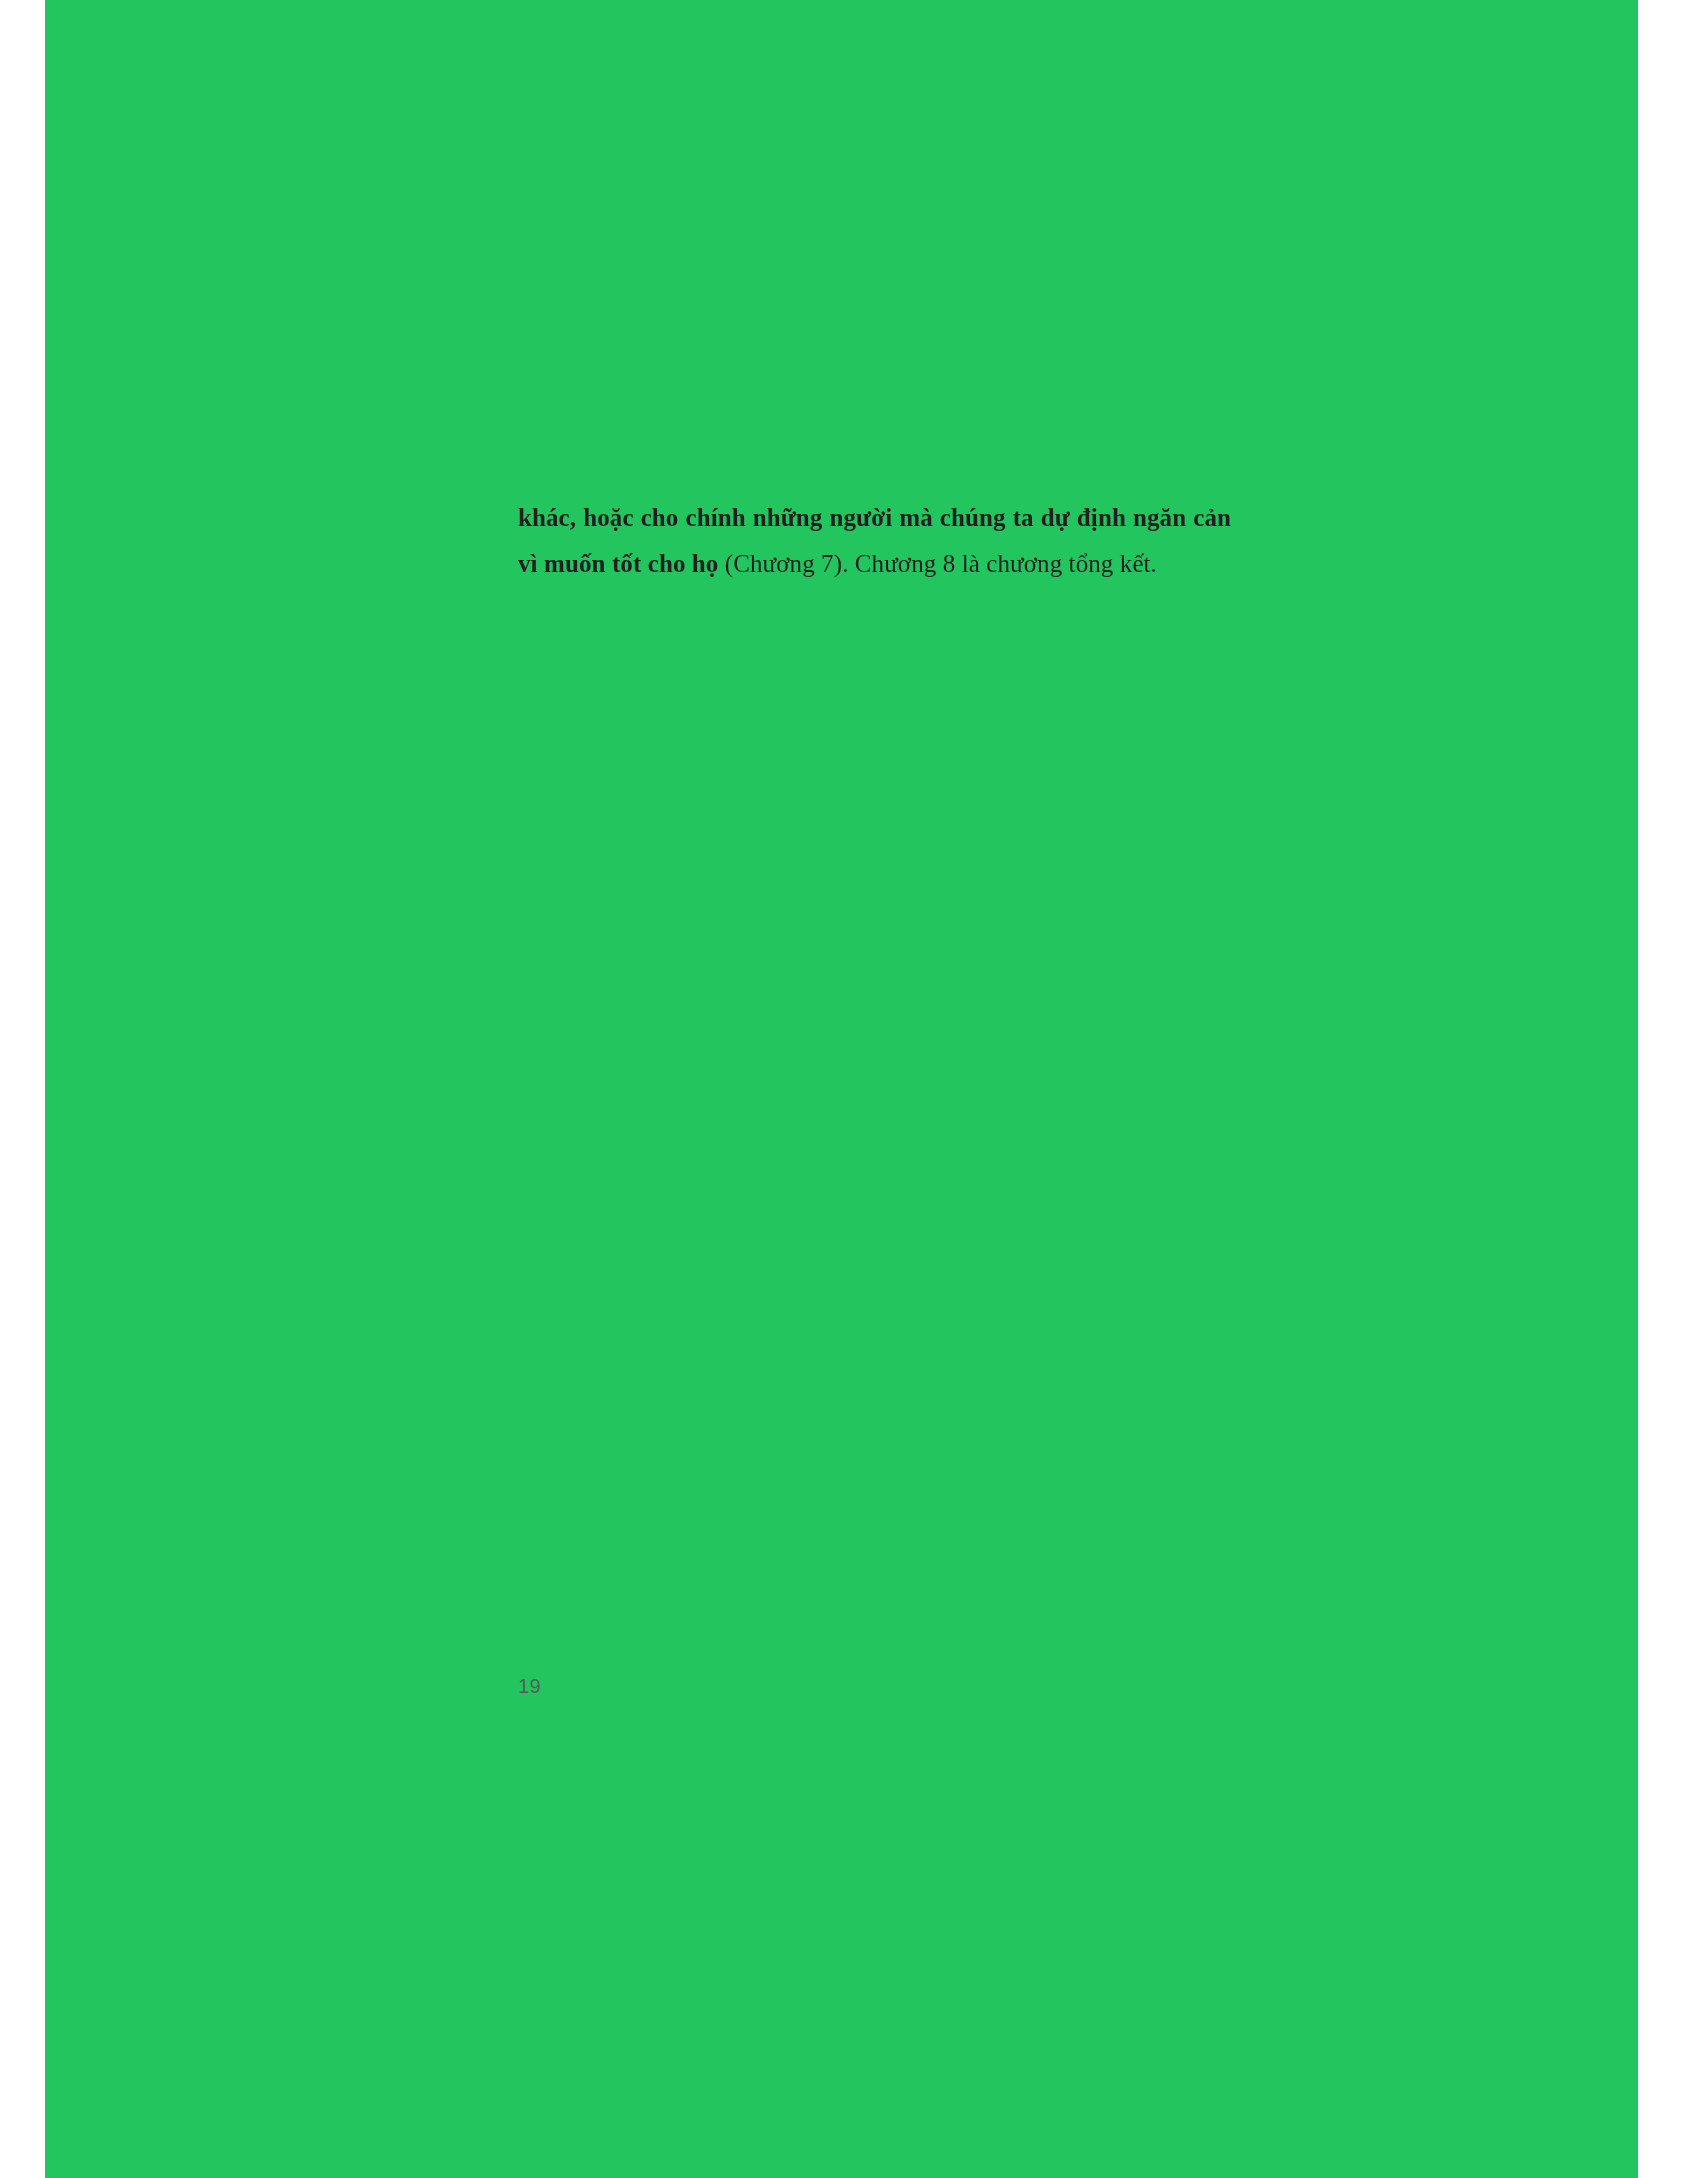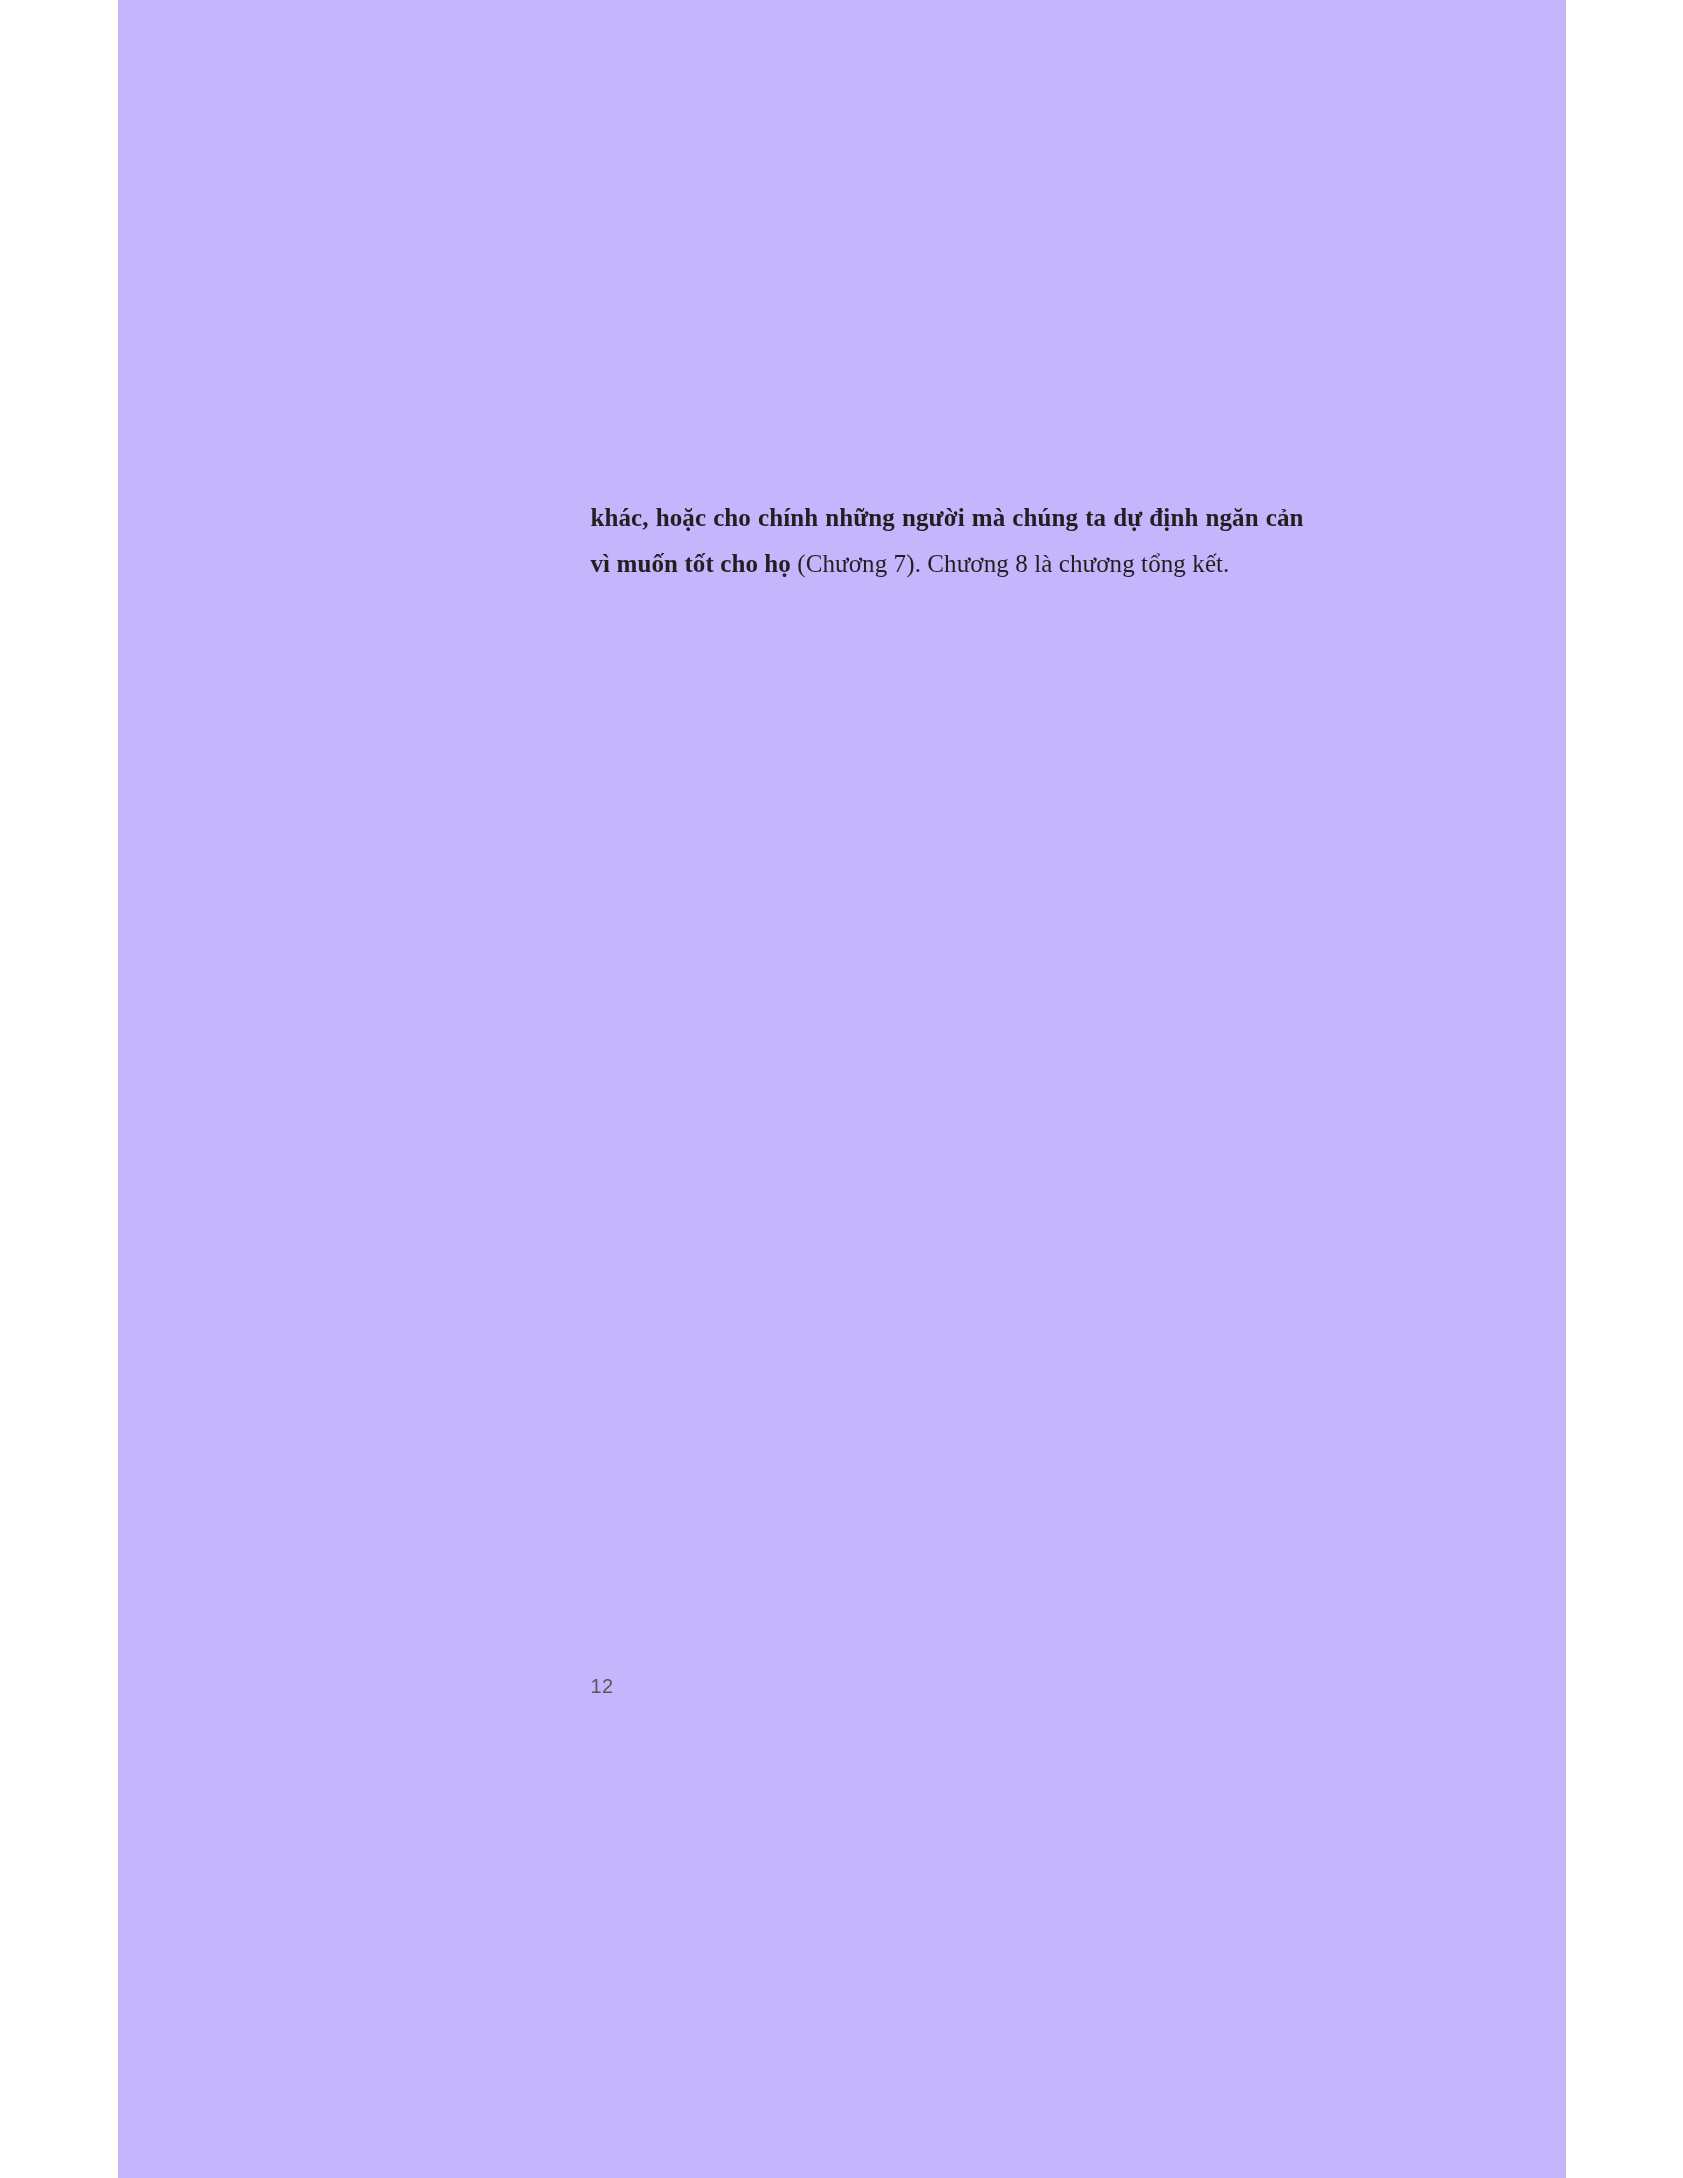--- a/index.html
+++ b/index.html
@@ -2,23 +2,23 @@
 <html lang="vi"><head>
 <meta charset="utf-8">
 <style>
   html, body {
     margin: 0;
     padding: 0;
     background: #ffffff;
   }
   .page {
     position: relative;
-    width: 1448px;
+    width: 1593px;
     height: 2178px;
-    background: #c4b5fd;
+    background: #22c55e;
     margin: 0 auto;
     overflow: hidden;
   }
   .text-block {
     position: absolute;
     left: 473px;
     top: 495px;
     width: 713px;
   }
   .para {
@@ -53,16 +53,16 @@
 </style>
 </head>
 <body>
 
 <div class="page">
 
   <div class="text-block">
     <p class="para first"><span class="lead-bold">khác, hoặc cho chính những người mà chúng ta dự định ngăn cản vì muốn tốt cho họ</span><span> (Chương 7). Chương 8 là chương tổng kết.</span></p>
   </div>
 
-  <div class="page-number">12</div>
+  <div class="page-number">19</div>
 
 </div>
 
 
 </body></html>

